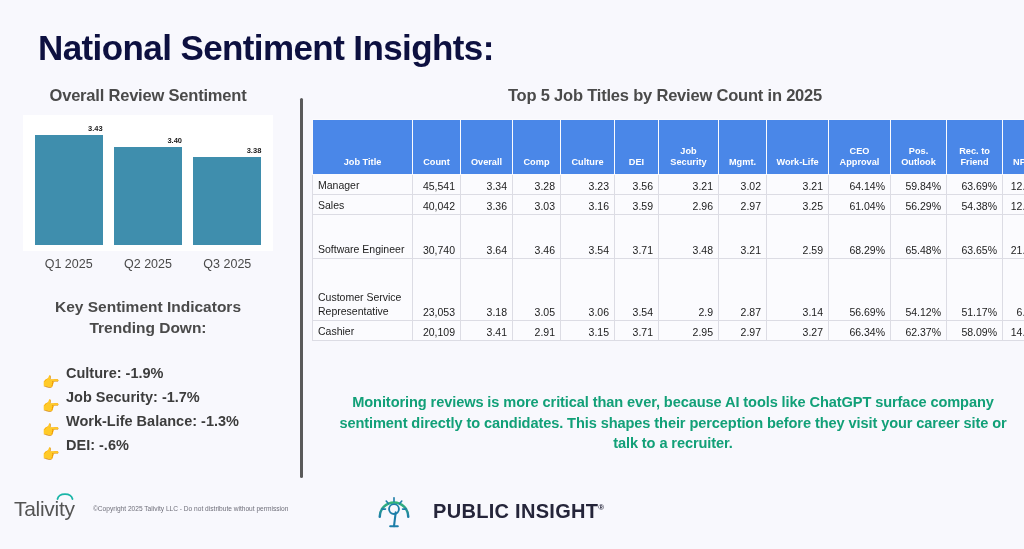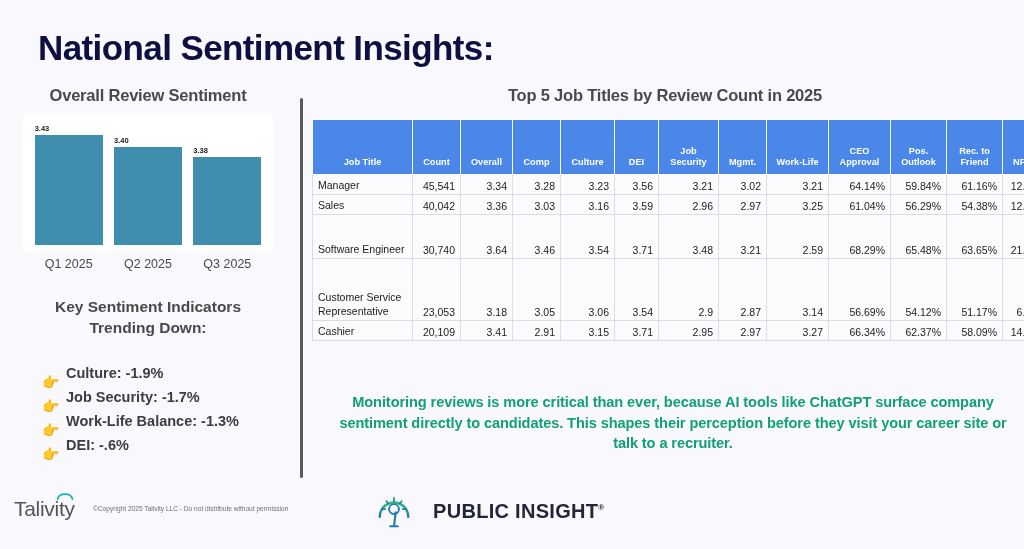--- a/index.html
+++ b/index.html
@@ -67,21 +67,21 @@
     justify-content: space-around;
     padding: 0 6px 6px 6px;
     box-sizing: border-box;
   }
   .bar-wrap {
     position: relative;
     width: 68px;
     display: flex;
     flex-direction: column;
     justify-content: flex-end;
-    align-items: flex-start;
+    align-items: flex-end;
     height: 100%;
   }
   .bar-val {
     font-size: 7.5px;
     font-weight: bold;
     color: #1a1a1a;
     margin-bottom: 2px;
   }
   .bar-rect {
     width: 100%;
@@ -360,21 +360,21 @@
         <td class="num">45,541</td>
         <td class="num">3.34</td>
         <td class="num">3.28</td>
         <td class="num">3.23</td>
         <td class="num">3.56</td>
         <td class="num">3.21</td>
         <td class="num">3.02</td>
         <td class="num">3.21</td>
         <td class="num">64.14%</td>
         <td class="num">59.84%</td>
-        <td class="num">61.16%</td>
+        <td class="num">63.69%</td>
         <td class="num">12.13</td>
       </tr>
       <tr>
         <td class="jt">Sales</td>
         <td class="num">40,042</td>
         <td class="num">3.36</td>
         <td class="num">3.03</td>
         <td class="num">3.16</td>
         <td class="num">3.59</td>
         <td class="num">2.96</td>

